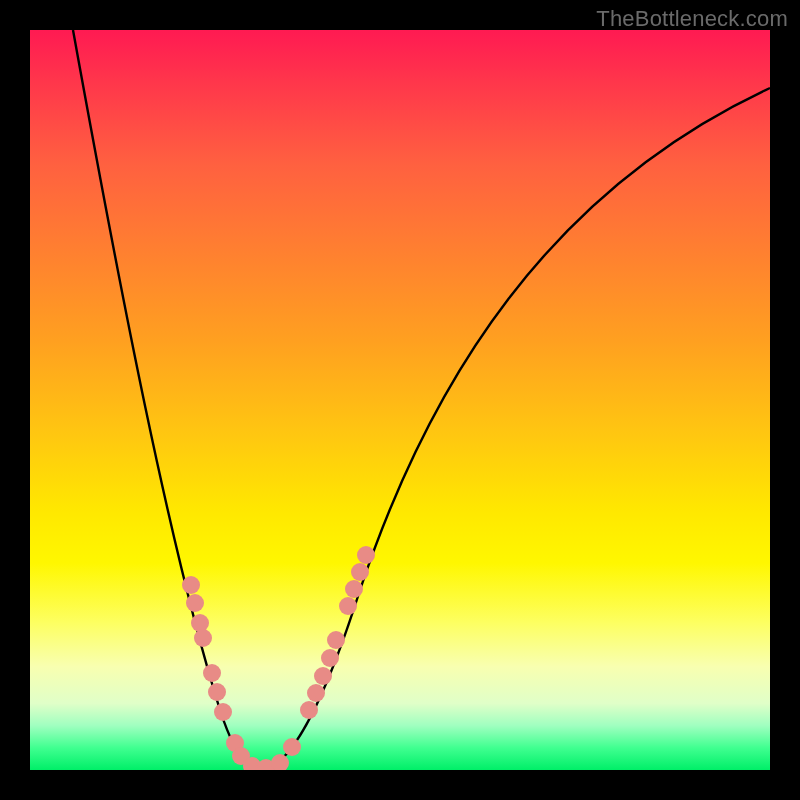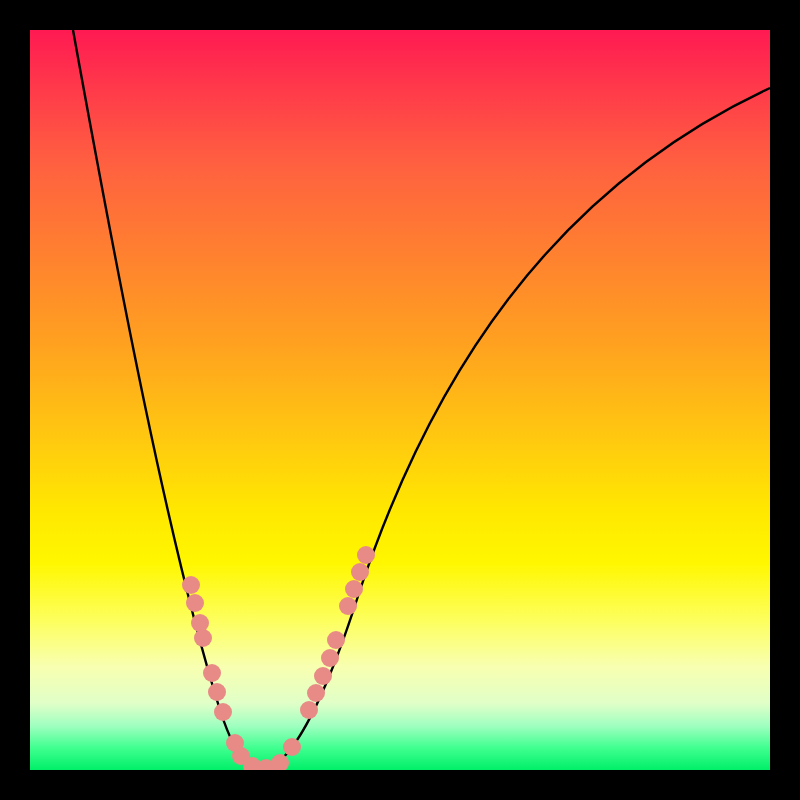--- a/index.html
+++ b/index.html
@@ -84,13 +84,14 @@
           <circle cx="293" cy="646" r="9" fill="#e88b86"></circle>
           <circle cx="300" cy="628" r="9" fill="#e88b86"></circle>
           <circle cx="306" cy="610" r="9" fill="#e88b86"></circle>
           <circle cx="318" cy="576" r="9" fill="#e88b86"></circle>
           <circle cx="324" cy="559" r="9" fill="#e88b86"></circle>
           <circle cx="330" cy="542" r="9" fill="#e88b86"></circle>
           <circle cx="336" cy="525" r="9" fill="#e88b86"></circle>
         </g>
     </svg>
   </div>
+  <div class="watermark">TheBottleneck.com</div>
 </div>
 
 </body></html>

